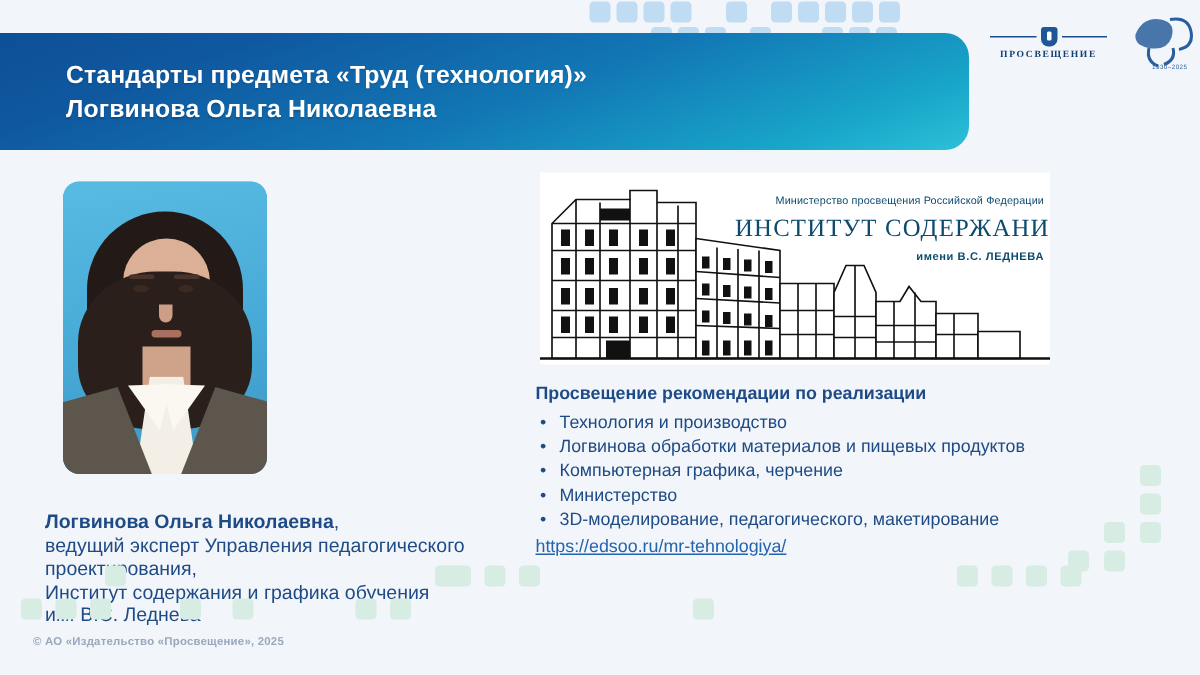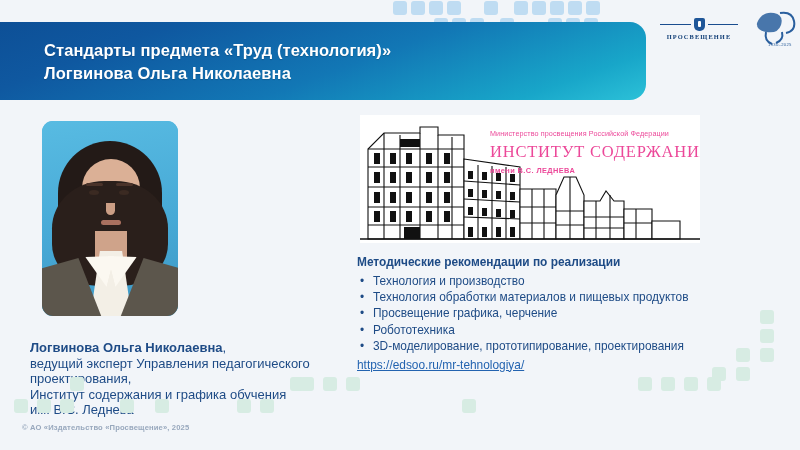--- a/index.html
+++ b/index.html
@@ -197,21 +197,21 @@
   
   #institute-banner {
     position: absolute;
     left: 360px; top: 115px;
     width: 340px; height: 128px;
     background: #ffffff;
     overflow: hidden;
   }
   #institute-banner .ib-text {
     position: absolute; left: 130px; top: 14px;
-    width: 206px; text-align: left; color: #ec4899;
+    width: 206px; text-align: right; color: #0c4a6e;
   }
   #institute-banner .ib-ministry {
     font-size: 7.2px; letter-spacing: .1px;
     font-family: "Liberation Sans", sans-serif;
   }
   #institute-banner .ib-name {
     font-family: "Liberation Serif", serif;
     font-size: 16.5px; line-height: 19px;
     letter-spacing: .8px; margin-top: 4px;
     white-space: nowrap;
@@ -393,42 +393,42 @@
     </svg>
     <div class="ib-text">
       <div class="ib-ministry">Министерство просвещения Российской Федерации</div>
       <div class="ib-name">ИНСТИТУТ СОДЕРЖАНИЯ</div>
       <div class="ib-sub">имени В.С. ЛЕДНЕВА</div>
     </div>
   </div>
 
   <div id="rec-block">
     <div id="rec-title">
-      <div>Методические рекомендации по реализации</div>
+      <div>Просвещение рекомендации по реализации</div>
     </div>
     <div id="rec-list">
         <div class="rec-item">
           <span class="rec-bullet">•</span>
           <span class="rec-text">Технология и производство</span>
         </div>
         <div class="rec-item">
           <span class="rec-bullet">•</span>
-          <span class="rec-text">Технология обработки материалов и пищевых продуктов</span>
+          <span class="rec-text">Логвинова обработки материалов и пищевых продуктов</span>
         </div>
         <div class="rec-item">
           <span class="rec-bullet">•</span>
-          <span class="rec-text">Просвещение графика, черчение</span>
+          <span class="rec-text">Компьютерная графика, черчение</span>
         </div>
         <div class="rec-item">
           <span class="rec-bullet">•</span>
-          <span class="rec-text">Робототехника</span>
+          <span class="rec-text">Министерство</span>
         </div>
         <div class="rec-item">
           <span class="rec-bullet">•</span>
-          <span class="rec-text">3D-моделирование, прототипирование, проектирования</span>
+          <span class="rec-text">3D-моделирование, педагогического, макетирование</span>
         </div>
       </div>
     <a id="rec-link" href="#">https://edsoo.ru/mr-tehnologiya/</a>
   </div>
 
   <div id="bottom-decor">
       <div class="sq sq-mint" style="left: 760px; top: 329px; width: 14px; height: 14px;"></div>
       <div class="sq sq-mint" style="left: 736px; top: 348px; width: 14px; height: 14px;"></div>
       <div class="sq sq-mint" style="left: 760px; top: 348px; width: 14px; height: 14px;"></div>
       <div class="sq sq-mint" style="left: 712px; top: 367px; width: 14px; height: 14px;"></div>

